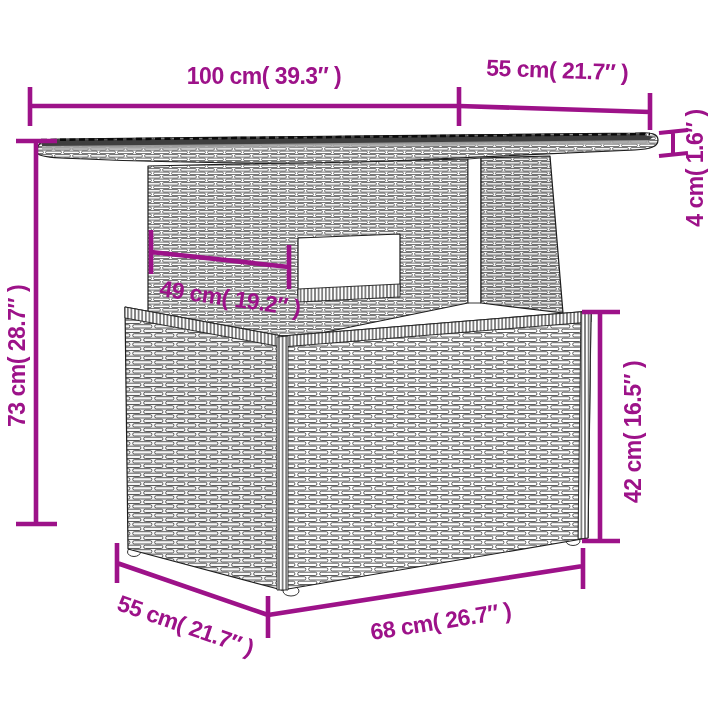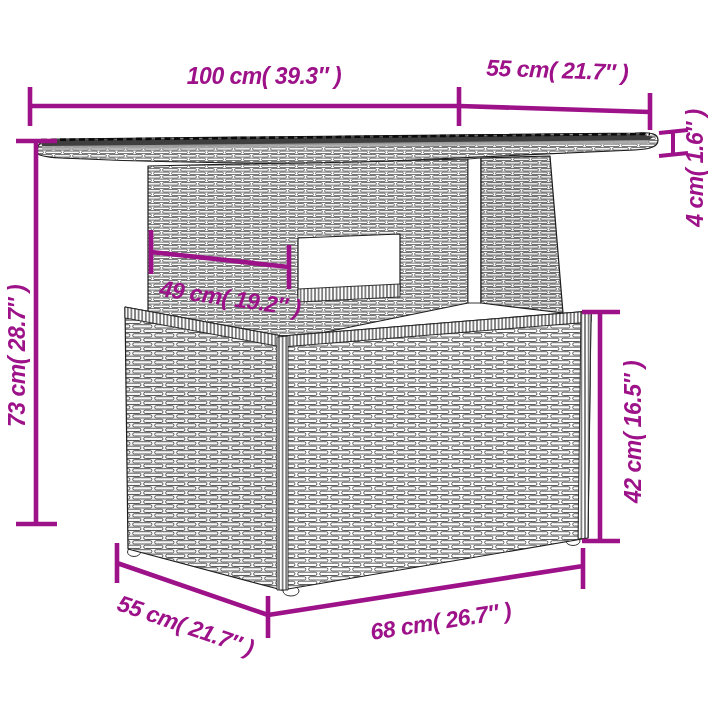--- a/index.html
+++ b/index.html
@@ -1,19 +1,18 @@
 <!DOCTYPE html>
 <html style="--accent: #9D1289;"><head>
 <meta charset="utf-8">
 <style>
   html,body{margin:0;padding:0;background:#fff;}
   .stage{
     position:relative;width:720px;height:720px;background:#fff;overflow:hidden;
     font-family:"Liberation Sans",sans-serif;
-    font-style:italic;
   }
   .stage svg{display:block;}
   .art{stroke:#1f1f1f;stroke-width:1.2;stroke-linejoin:round;}
   .art-thin{stroke:#1f1f1f;stroke-width:0.9;stroke-linejoin:round;}
   .dim-line{stroke:var(--accent,#9D1289);stroke-width:4.6;fill:none;stroke-linecap:butt;}
   .dim-line-thin{stroke:var(--accent,#9D1289);stroke-width:4;fill:none;stroke-linecap:butt;}
   .dim-label{
     fill:var(--accent,#9D1289);
     font-family:"Liberation Sans",sans-serif;
     font-weight:700;font-size:23px;letter-spacing:-0.5px;

